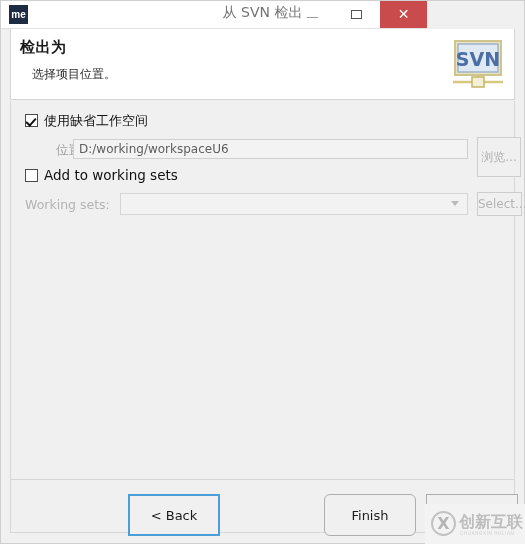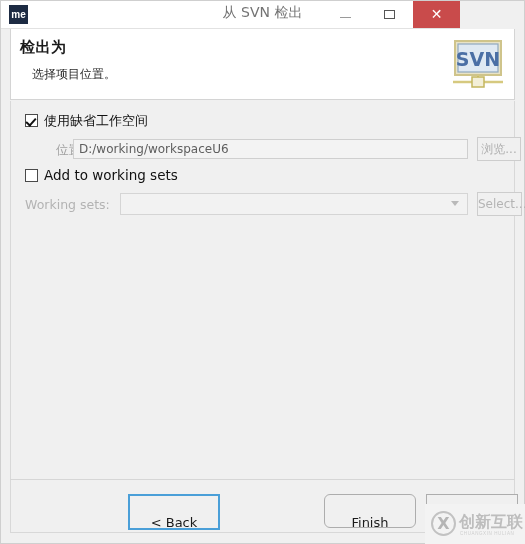--- a/index.html
+++ b/index.html
@@ -23,21 +23,21 @@
     height: 544px;
     background: #f0f0f0;
     box-sizing: border-box;
     border: 1px solid #cfcfcf;
   }
 
   
   .titlebar {
     position: absolute;
     left: 0; top: 0;
-    width: 459px;
+    width: 426px;
     height: 27px;
     background: #ffffff;
     border-bottom: 1px solid #e2e2e2;
   }
   .app-icon {
     position: absolute;
     left: 8px; top: 4px;
     width: 19px; height: 19px;
     background: #1d2b43;
     color: #ffffff;
@@ -200,21 +200,21 @@
     color: #5e5e5e;
     line-height: 18px;
     padding-left: 5px;
     font-family: "DejaVu Sans", sans-serif;
     overflow: hidden;
     white-space: nowrap;
   }
   .browse-btn {
     position: absolute;
     left: 452px; top: -2px;
-    width: 44px; height: 24px;
+    width: 44px; height: 40px;
     background: #f0f0f0;
     border: 1px solid #cdcdcd;
     box-sizing: border-box;
     font-size: 12px;
     color: #b0b0b0;
     line-height: 22px;
     text-align: center;
     font-family: "DejaVu Sans", sans-serif;
     padding: 0;
     cursor: default;
@@ -281,30 +281,30 @@
     height: 53px;
     background: #f0f0f0;
     border-left: 1px solid #d8d8d8;
     border-right: 1px solid #d8d8d8;
     border-bottom: 1px solid #d8d8d8;
     box-sizing: border-box;
   }
   .btn {
     position: absolute;
     top: 14px;
-    height: 26px;
+    height: 42px;
     background: #f0f0f0;
     border: 1px solid #adadad;
     box-sizing: border-box;
     font-size: 13px;
     color: #1b1b1b;
     text-align: center;
     line-height: 23px;
     font-family: "DejaVu Sans", sans-serif;
-    padding: 16px;
+    padding: 4px;
     cursor: default;
     white-space: nowrap;
   }
   .btn.focused {
     border: 2px solid #4a9fd8;
     line-height: 21px;
   }
   .btn.disabled {
     color: #b0b0b0;
     border-color: #d3d3d3;

